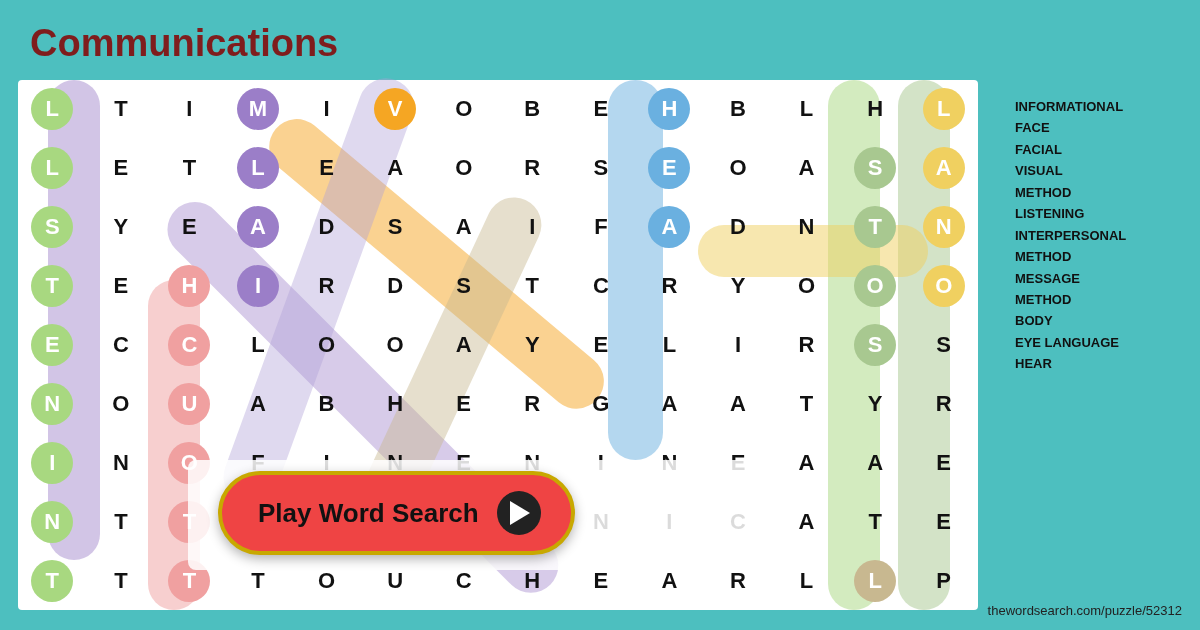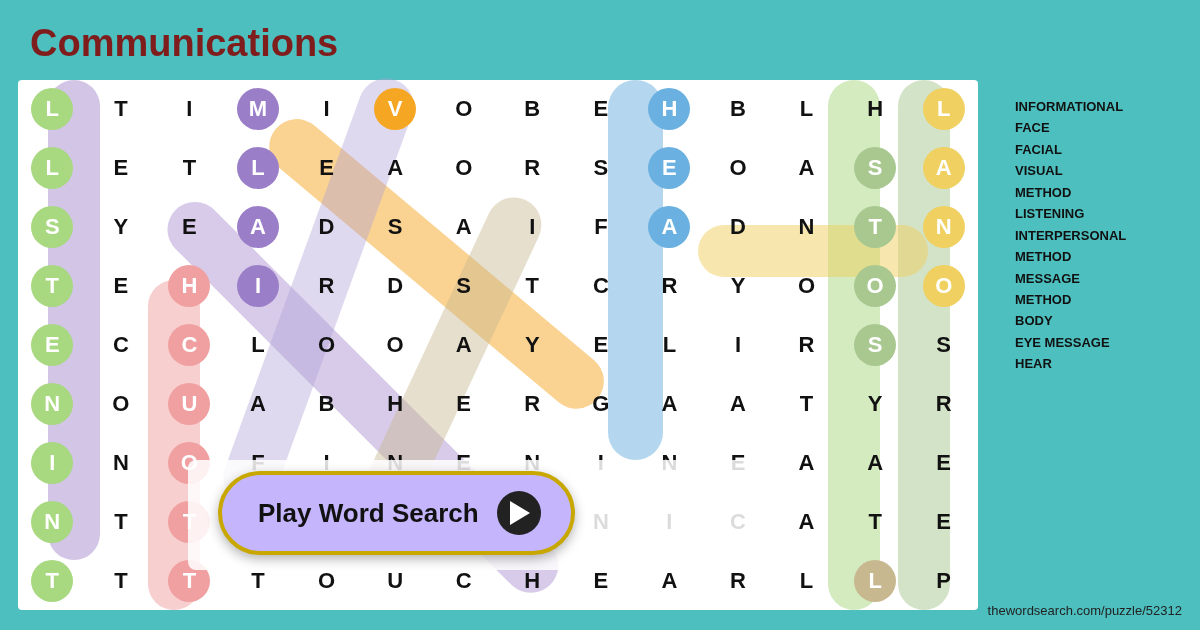--- a/index.html
+++ b/index.html
@@ -146,21 +146,21 @@
       border-radius: 30px;
       z-index: 1;
     }
 
     
     .play-btn {
       position: absolute;
       bottom: 55px;
       left: 200px;
       z-index: 10;
-      background: #c4b5fd;
+      background: #ef4444;
       border: 4px solid #c8a800;
       border-radius: 50px;
       padding: 16px 30px 16px 36px;
       display: flex;
       align-items: center;
       gap: 18px;
       cursor: pointer;
       box-shadow: 0 4px 12px rgba(0,0,0,0.3);
     }
 
@@ -527,17 +527,17 @@
   <div>FACE</div>
   <div>FACIAL</div>
   <div>VISUAL</div>
   <div>METHOD</div>
   <div>LISTENING</div>
   <div>INTERPERSONAL</div>
   <div>METHOD</div>
   <div>MESSAGE</div>
   <div>METHOD</div>
   <div>BODY</div>
-  <div>EYE MESSAGE</div>
+  <div>EYE LANGUAGE</div>
   <div>HEAR</div>
 </div>
 
 <div class="attribution">thewordsearch.com/puzzle/52312</div>
 
 </body></html>

